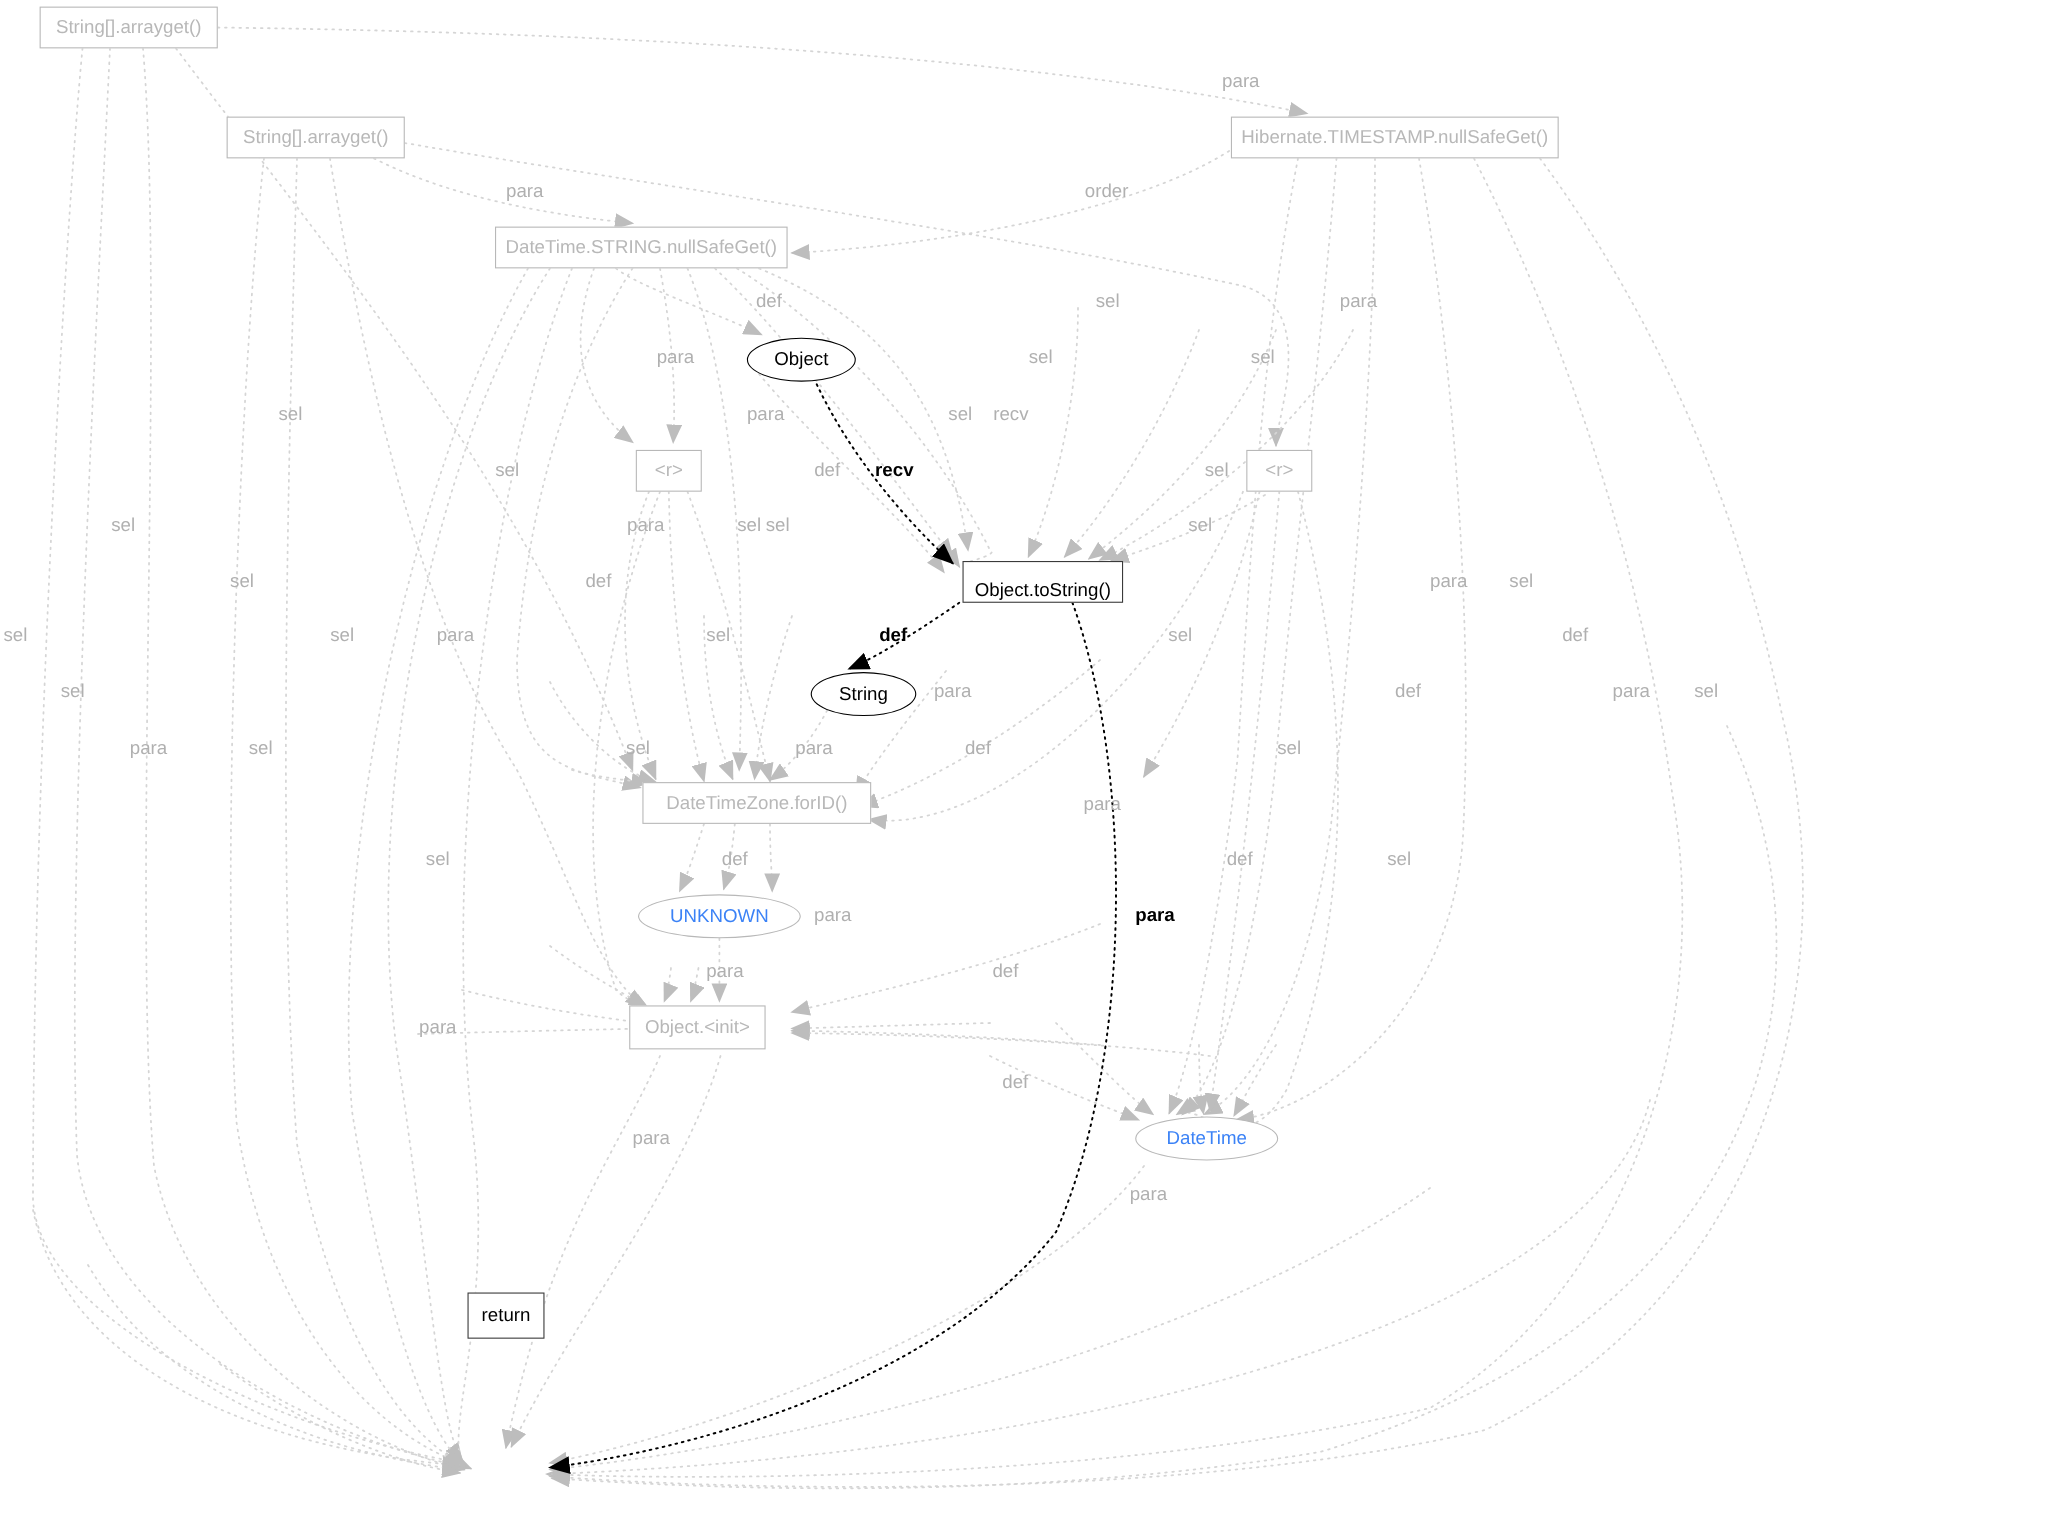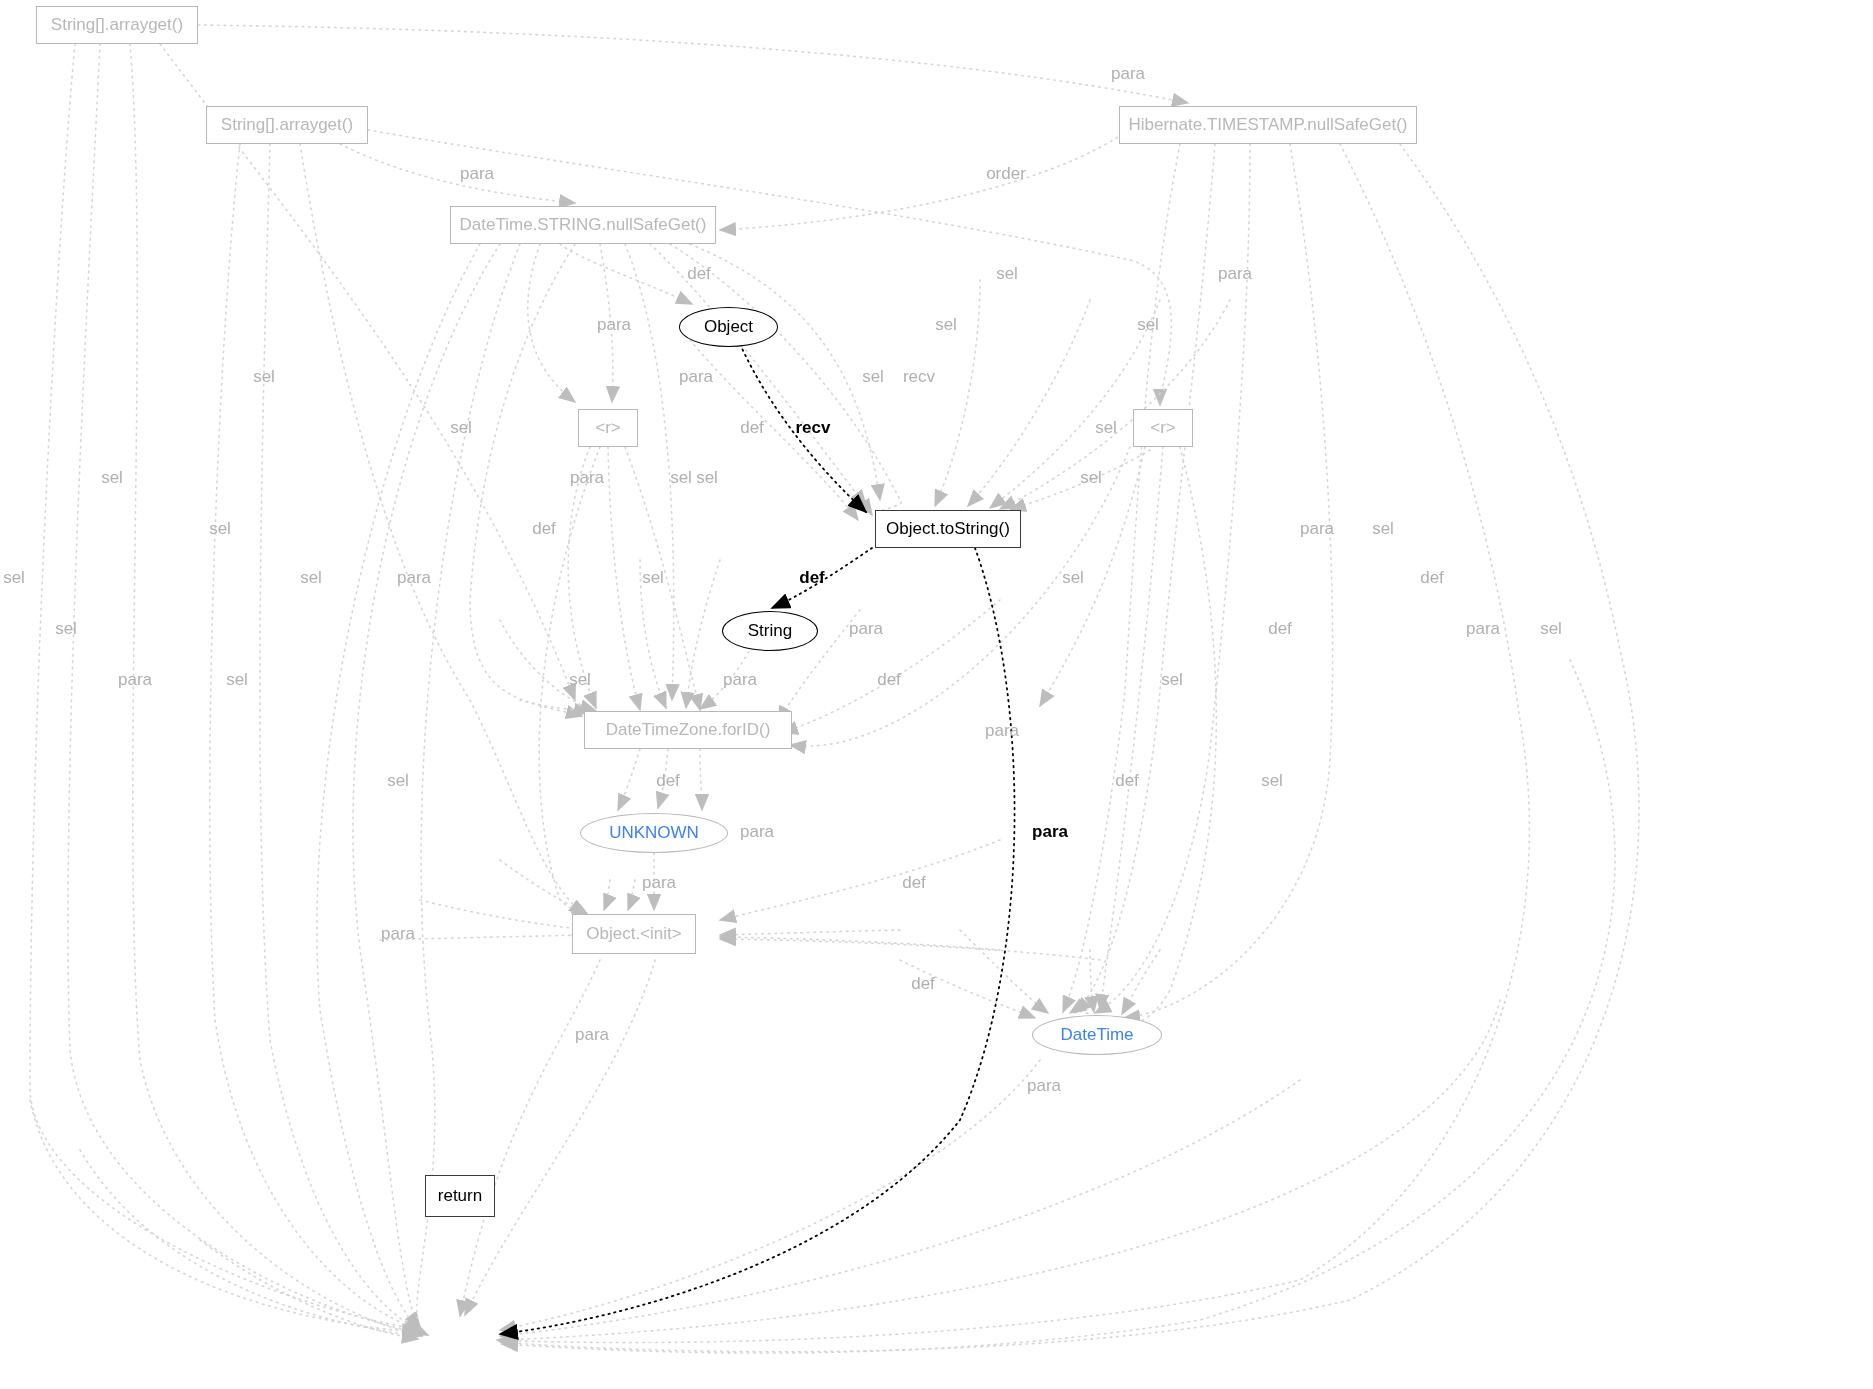--- a/index.html
+++ b/index.html
@@ -144,24 +144,24 @@
       </div>
       <div class="node-box ell hl" style="left: 679px; top: 307px; width: 99px; height: 40px; font-size: 17px;">
         <span>Object</span>
       </div>
       <div class="node-box rect" style="left: 578px; top: 409px; width: 60px; height: 38px; font-size: 17px;">
         <span>&lt;r&gt;</span>
       </div>
       <div class="node-box rect" style="left: 1133px; top: 409px; width: 60px; height: 38px; font-size: 17px;">
         <span>&lt;r&gt;</span>
       </div>
-      <div class="node-box rect hl" style="left: 875px; top: 510px; width: 146px; height: 38px; font-size: 17px;">
+      <div class="node-box rect hl" style="left: 875px; top: 510px; width: 146px; height: 38px; font-size: 17px; align-items: flex-end;">
         <span>Object.toString()</span>
       </div>
-      <div class="node-box ell hl" style="left: 722px; top: 611px; width: 96px; height: 40px; font-size: 17px; text-align: center;">
+      <div class="node-box ell hl" style="left: 737px; top: 611px; width: 96px; height: 40px; font-size: 17px; text-align: center;">
         <span>String</span>
       </div>
       <div class="node-box rect" style="left: 584px; top: 711px; width: 208px; height: 38px; font-size: 17px;">
         <span>DateTimeZone.forID()</span>
       </div>
       <div class="node-box ell" style="left: 580px; top: 813px; width: 148px; height: 40px; font-size: 17px;">
         <span>UNKNOWN</span>
       </div>
       <div class="node-box rect" style="left: 572px; top: 914px; width: 124px; height: 40px; font-size: 17px;">
         <span>Object.&lt;init&gt;</span>

